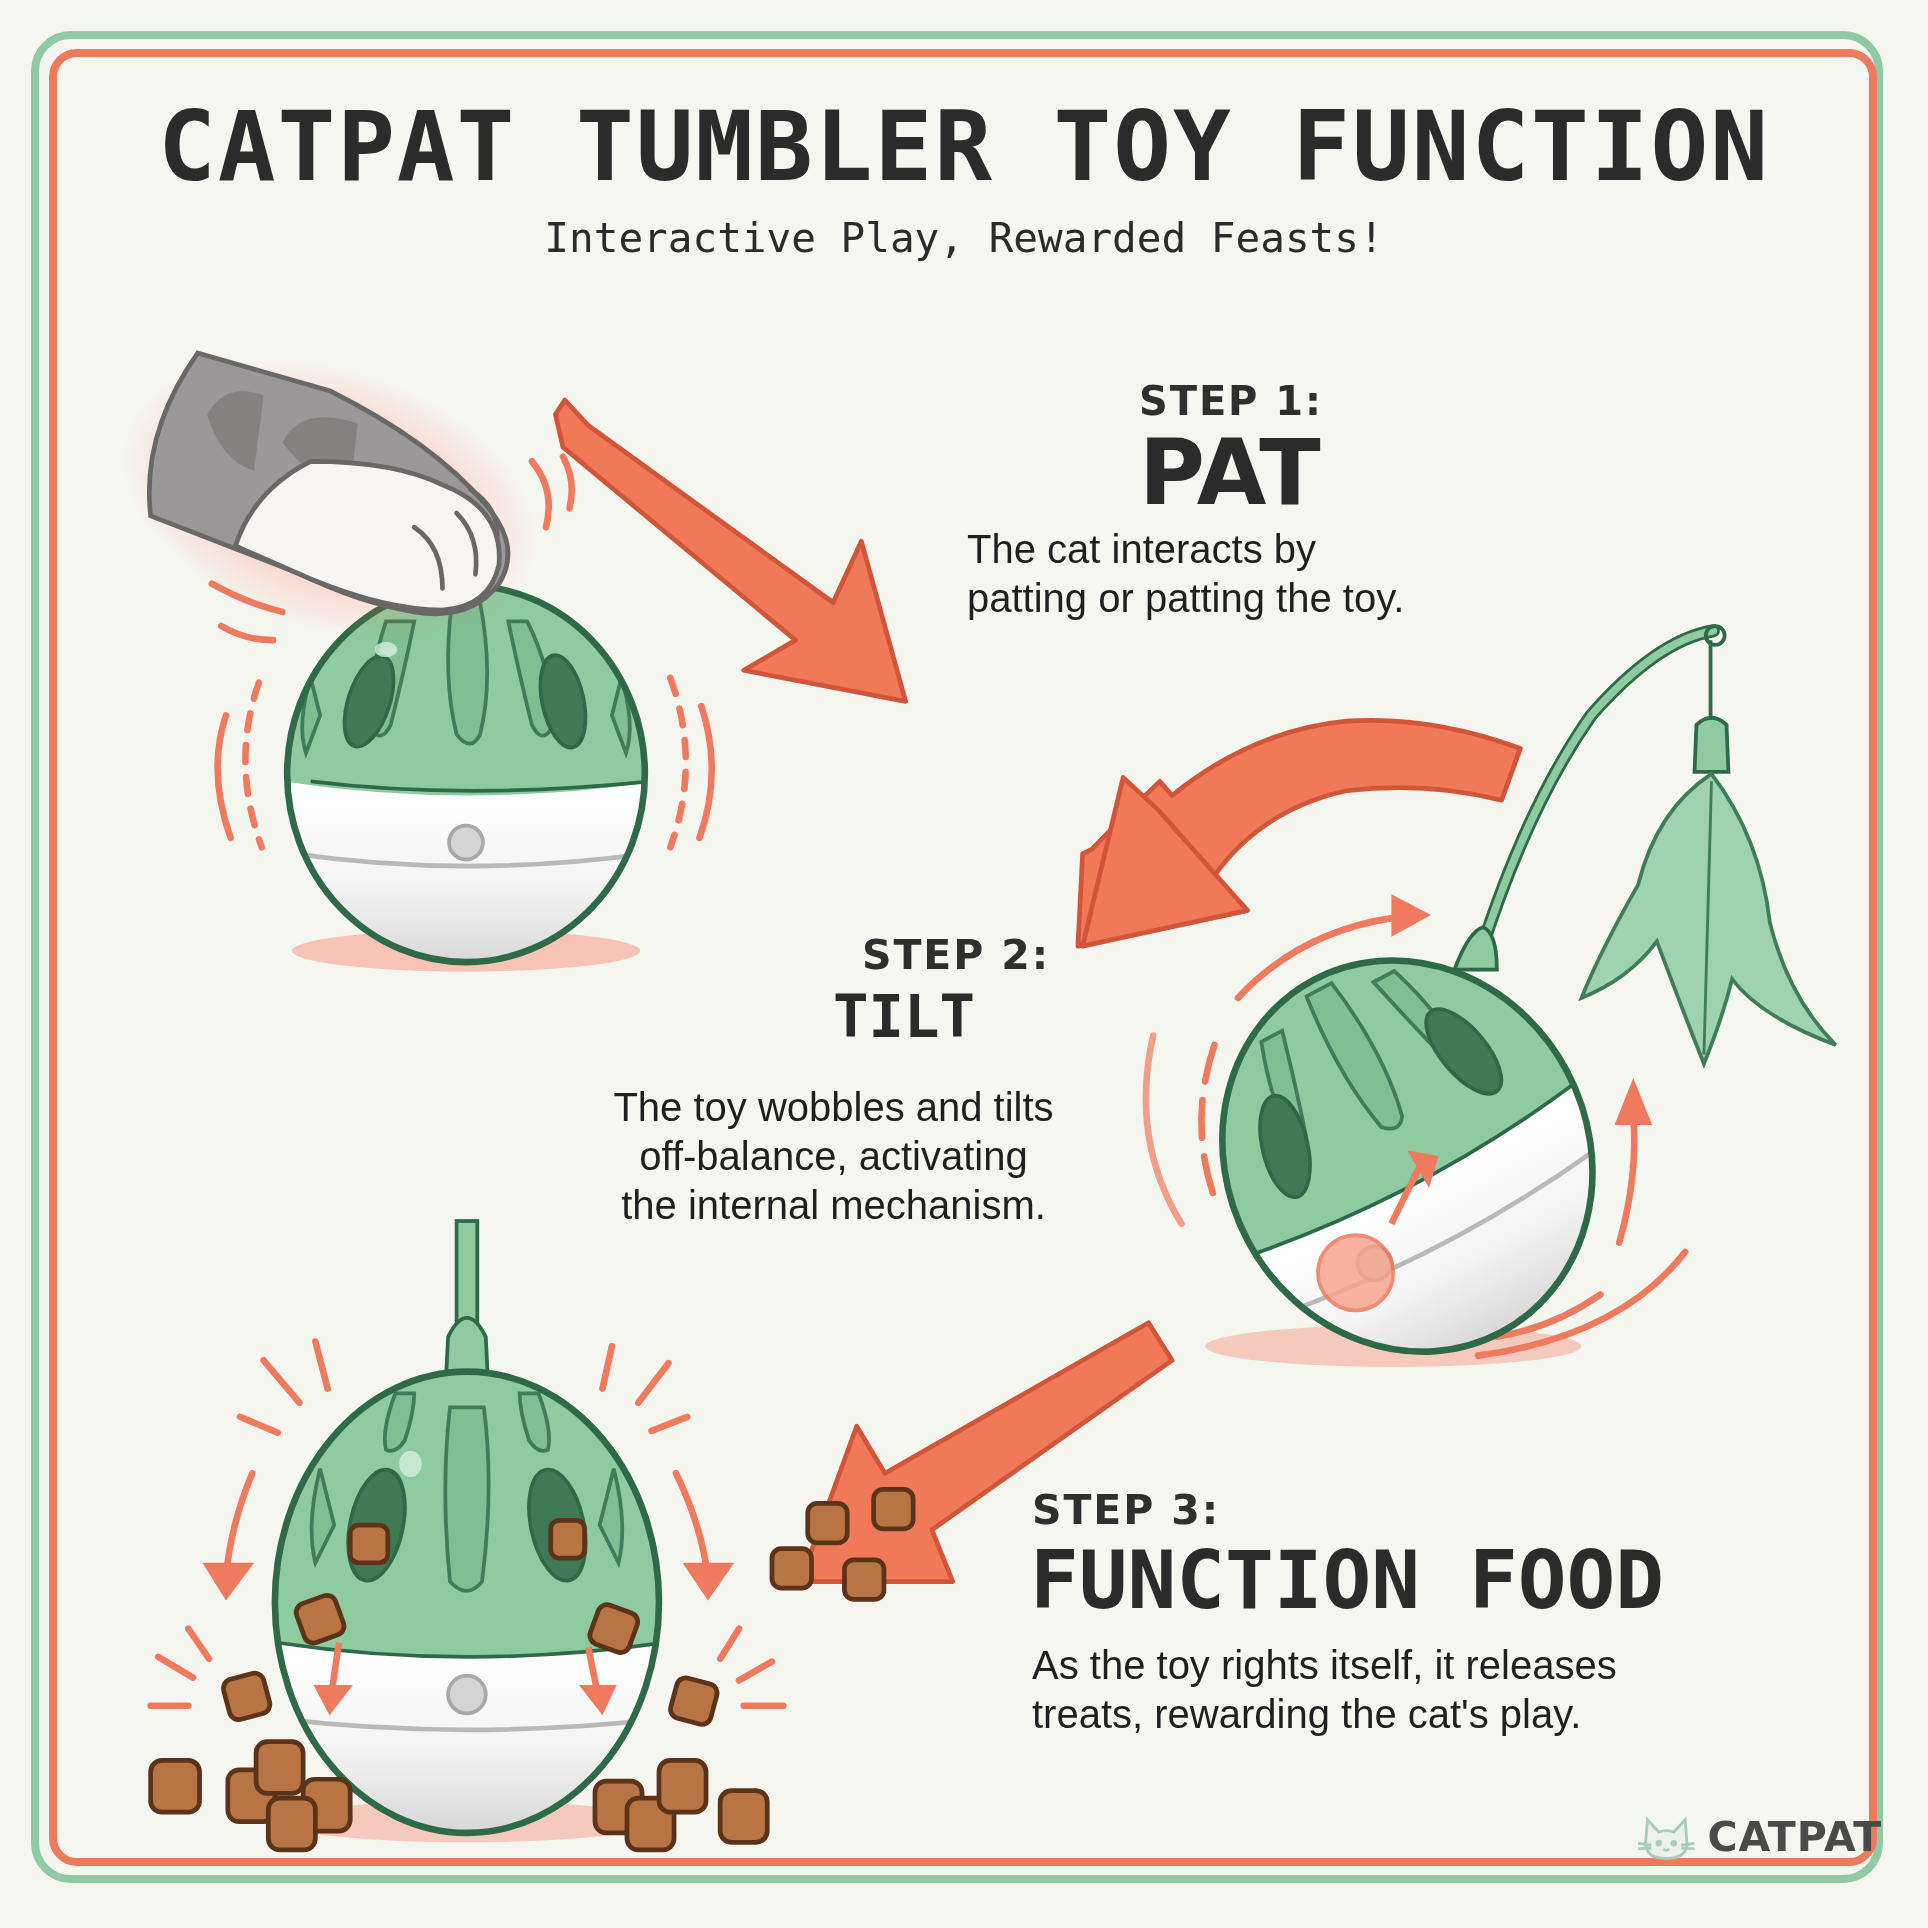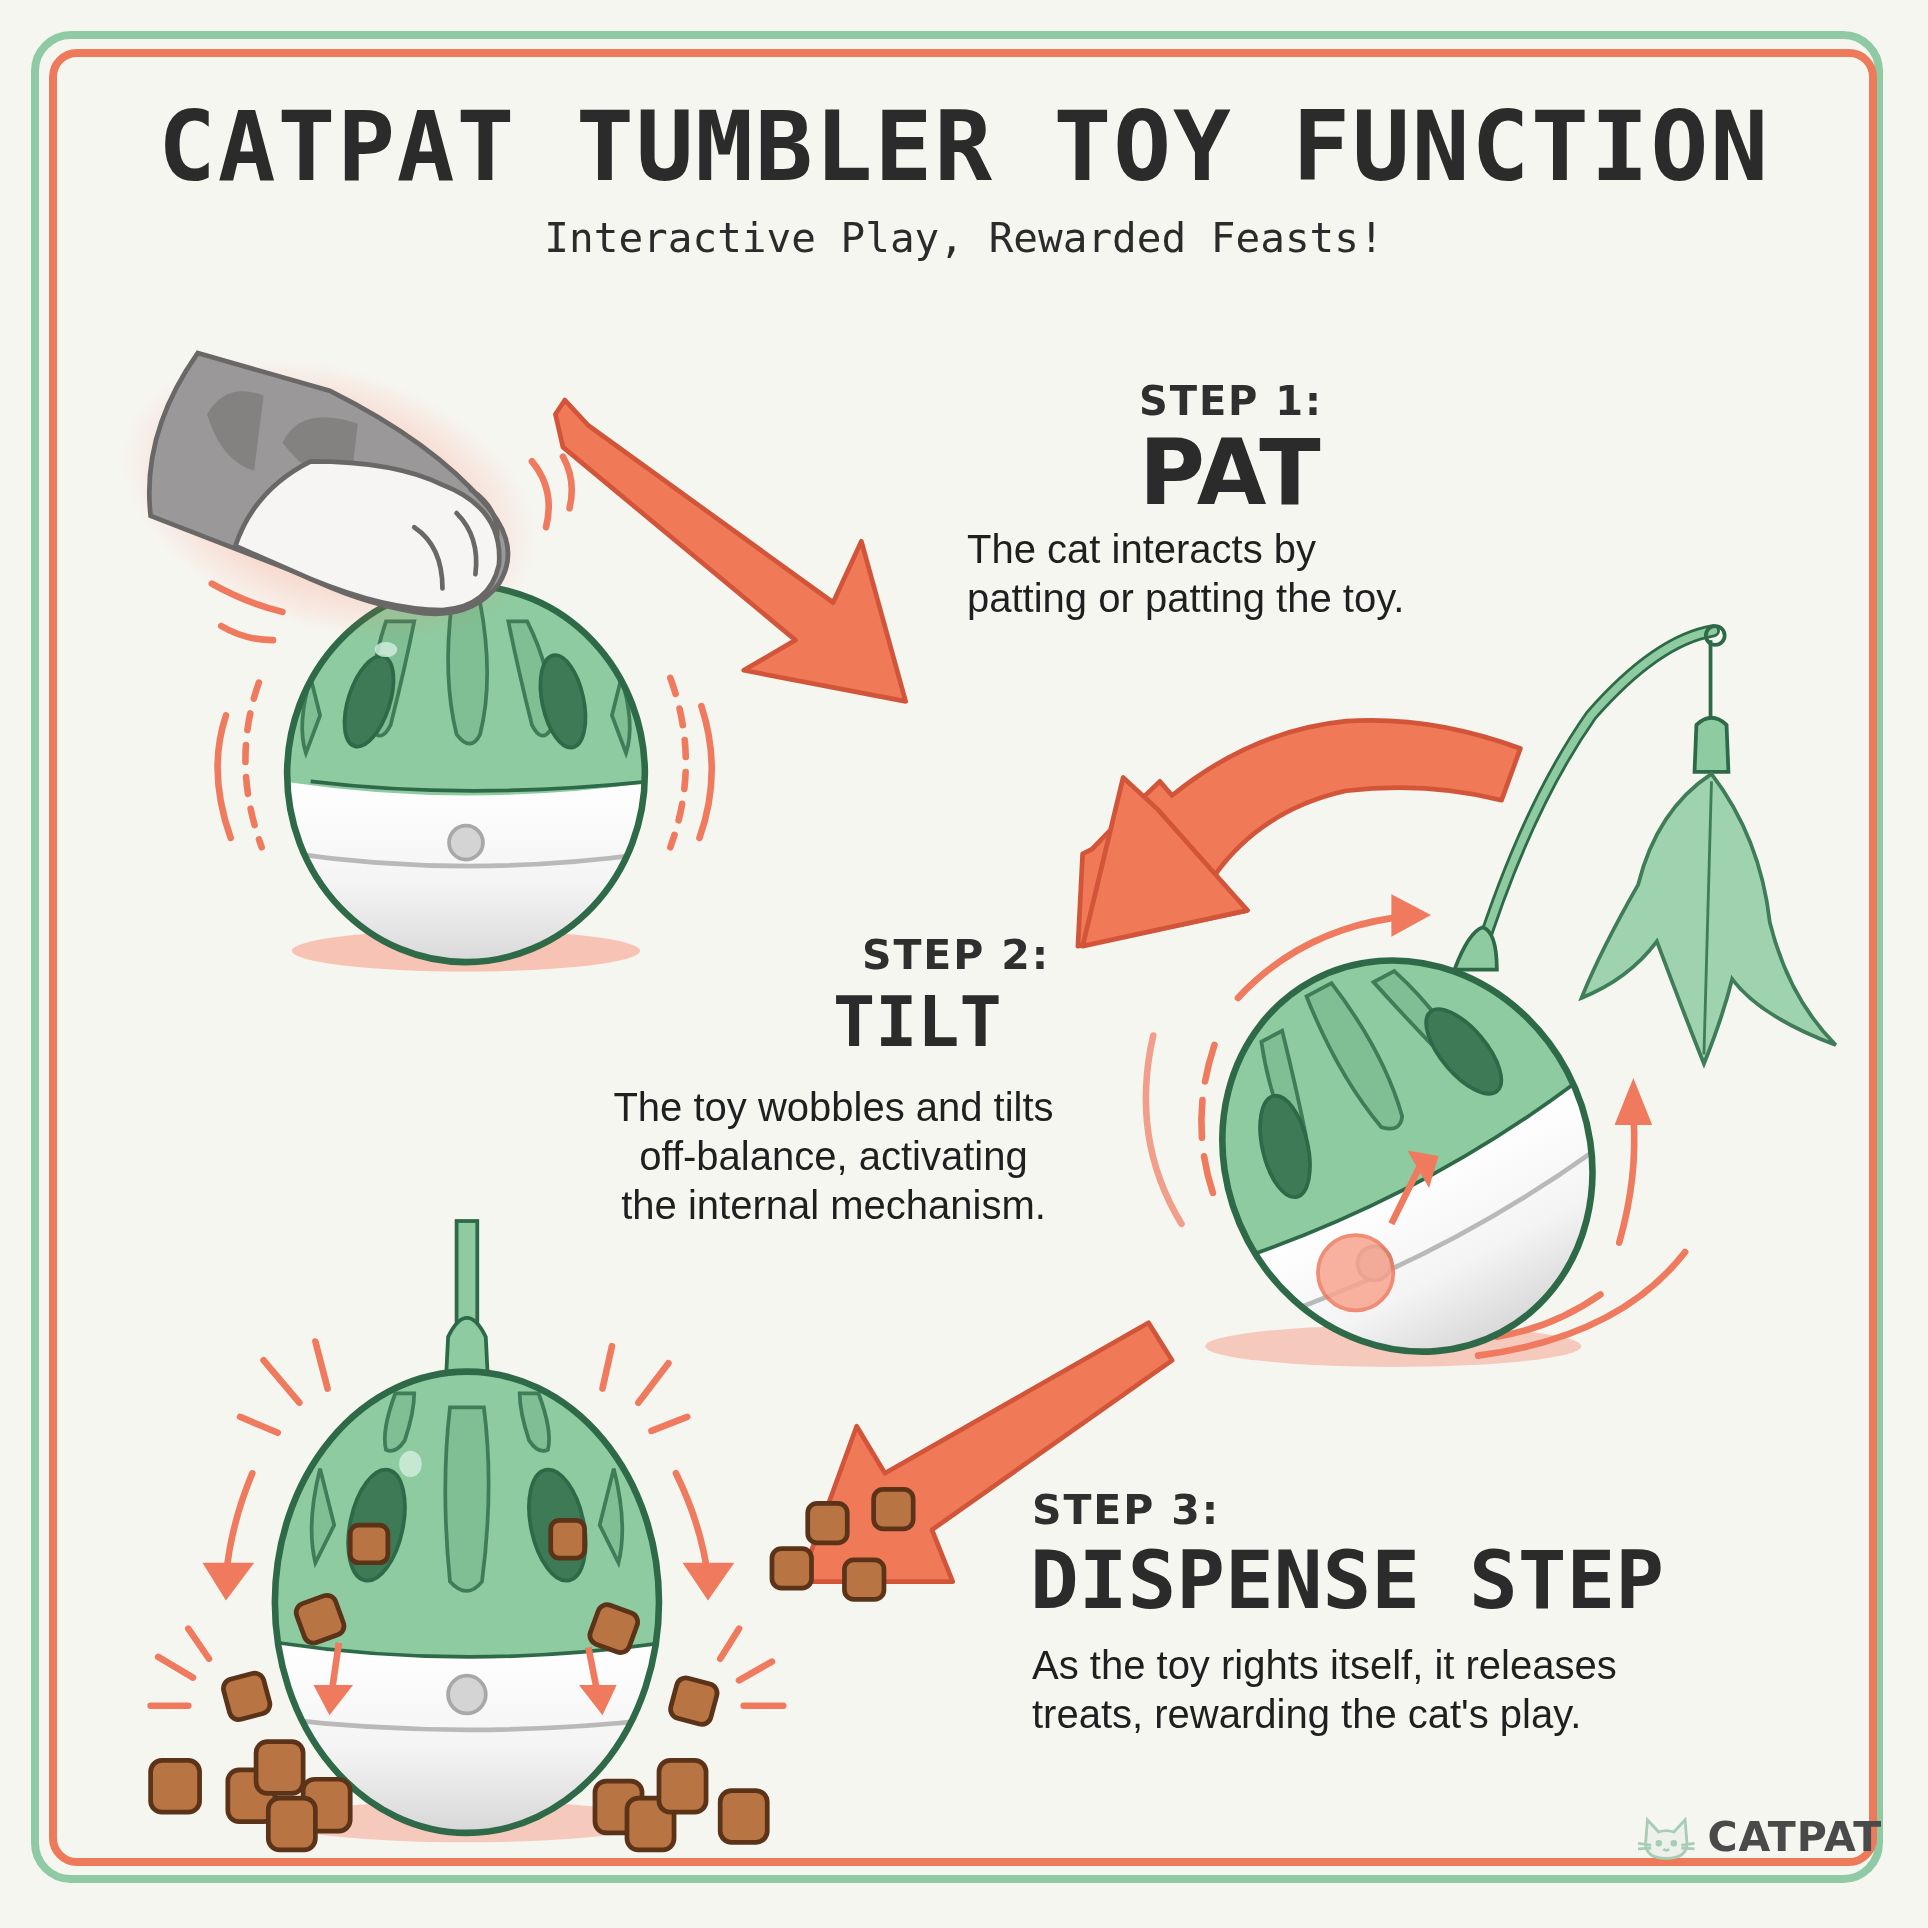--- a/index.html
+++ b/index.html
@@ -253,29 +253,29 @@
 </svg>
 
 <div class="step-label" style="left:1139px; top:381px; font-size:40px; letter-spacing:1.9px;">STEP 1:</div>
 <div class="step-head" style="left:1139px; top:428px; font-size:90px; font-family:'DejaVu Sans','Liberation Sans',sans-serif;">PAT</div>
 <div class="step-desc" style="left:967px; top:525px;">
   <div>The cat interacts by</div>
   <div>patting or patting the toy.</div>
 </div>
 
 <div class="step-label" style="left:862px; top:935px; font-size:41px; letter-spacing:1.9px;text-align:right;">STEP 2:</div>
-<div class="step-head" style="left:833px; top:987px; font-size:70px; font-family:'DejaVu Sans Mono','Liberation Mono',monospace;">TILT</div>
+<div class="step-head" style="left:833px; top:987px; font-size:59px; font-family:'DejaVu Sans Mono','Liberation Mono',monospace;">TILT</div>
 <div class="step-desc" style="left:565px; top:1083px; width:537px; text-align:center;">
   <div>The toy wobbles and tilts</div>
   <div>off-balance, activating</div>
   <div>the internal mechanism.</div>
 </div>
 
 <div class="step-label" style="left:1032px; top:1490px; font-size:41px; letter-spacing:1.9px;">STEP 3:</div>
-<div class="step-head" style="left:1030px; top:1540px; font-size:81px; font-family:'DejaVu Sans Mono','Liberation Mono',monospace;">DISPENSE STEP</div>
+<div class="step-head" style="left:1030px; top:1540px; font-size:81px; font-family:'DejaVu Sans Mono','Liberation Mono',monospace;">FUNCTION FOOD</div>
 <div class="step-desc" style="left:1032px; top:1641px;">
   <div>As the toy rights itself, it releases</div>
   <div>treats, rewarding the cat's play.</div>
 </div>
 
 <div class="brand">
   <span style="width:60px;"></span>
   <span class="brand-text">CATPAT</span>
 </div>
 

